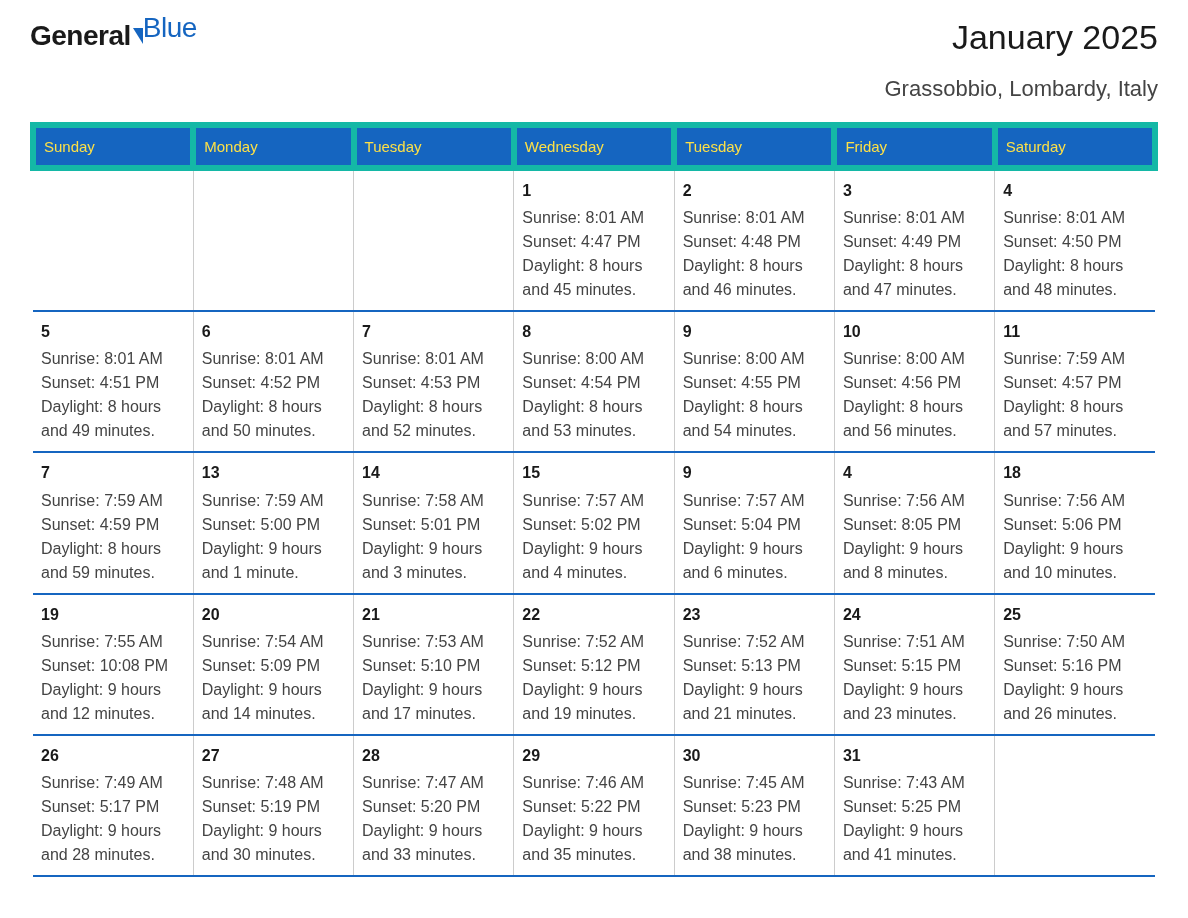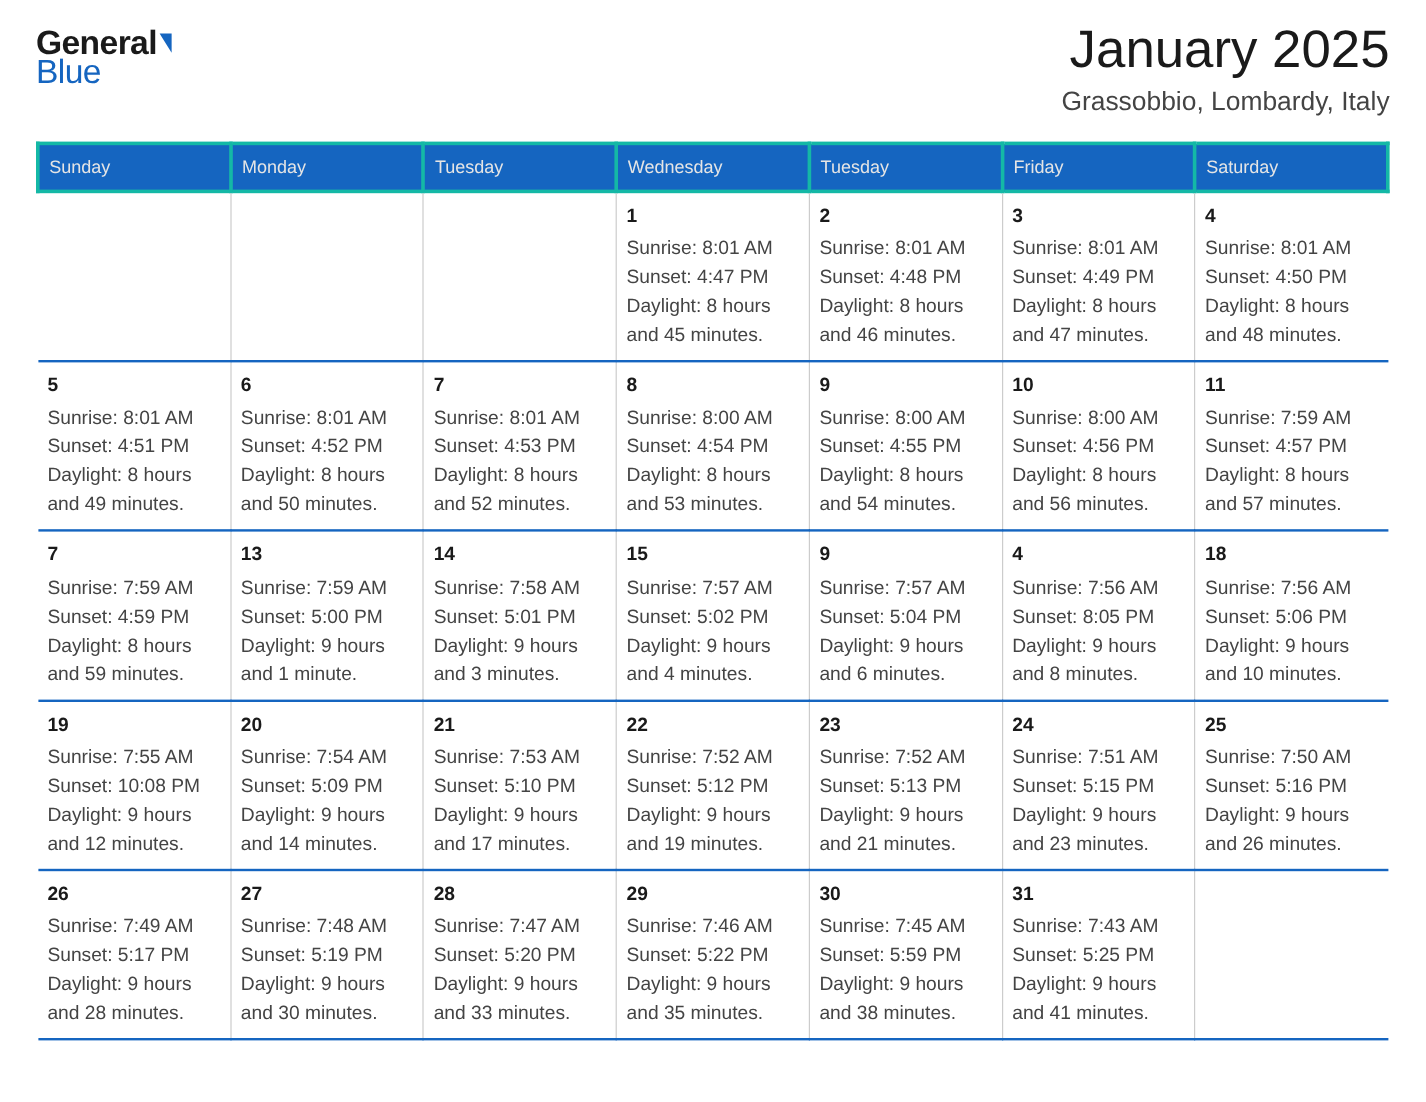--- a/index.html
+++ b/index.html
@@ -11,21 +11,21 @@
       padding: 20px 30px;
     }
     .header {
       display: flex;
       justify-content: space-between;
       align-items: flex-start;
       margin-bottom: 20px;
     }
     .logo {
       display: flex;
-      flex-direction: column;
+      flex-direction: row;
       align-items: flex-start;
     }
     .logo-general {
       font-size: 28px;
       font-weight: bold;
       color: #1a1a1a;
       letter-spacing: -0.5px;
     }
     .logo-blue {
       font-size: 28px;
@@ -41,43 +41,43 @@
       border-left: 10px solid transparent;
       border-right: 0px solid transparent;
       border-top: 16px solid #1565c0;
       margin-left: 2px;
       vertical-align: middle;
     }
     .title-block {
       text-align: right;
     }
     .month-title {
-      font-size: 44px;
+      font-size: 34px;
       font-weight: 300;
       color: #1a1a1a;
       line-height: 1;
     }
     .location {
       font-size: 22px;
       color: #444;
-      margin-top: 8px;
+      margin-top: 22px;
     }
     table {
       width: 100%;
       border-collapse: collapse;
       table-layout: fixed;
     }
     thead tr th {
       background-color: #1565c0;
-      color: #e5e5e5;
+      color: #fde047;
       padding: 10px 8px;
       font-size: 15px;
       font-weight: normal;
       text-align: left;
-      border: 3px solid #14b8a6;
+      border: 6px solid #14b8a6;
     }
     tbody tr {
       border-bottom: 2px solid #1565c0;
     }
     tbody tr td {
       padding: 8px 8px;
       vertical-align: top;
       border-right: 1px solid #ccc;
       min-height: 100px;
       font-size: 12.5px;
@@ -341,21 +341,21 @@
         <td>
           <span class="day-num">29</span>
           <div class="day-info">Sunrise: 7:46 AM
 Sunset: 5:22 PM
 Daylight: 9 hours
 and 35 minutes.</div>
         </td>
         <td>
           <span class="day-num">30</span>
           <div class="day-info">Sunrise: 7:45 AM
-Sunset: 5:59 PM
+Sunset: 5:23 PM
 Daylight: 9 hours
 and 38 minutes.</div>
         </td>
         <td>
           <span class="day-num">31</span>
           <div class="day-info">Sunrise: 7:43 AM
 Sunset: 5:25 PM
 Daylight: 9 hours
 and 41 minutes.</div>
         </td>

